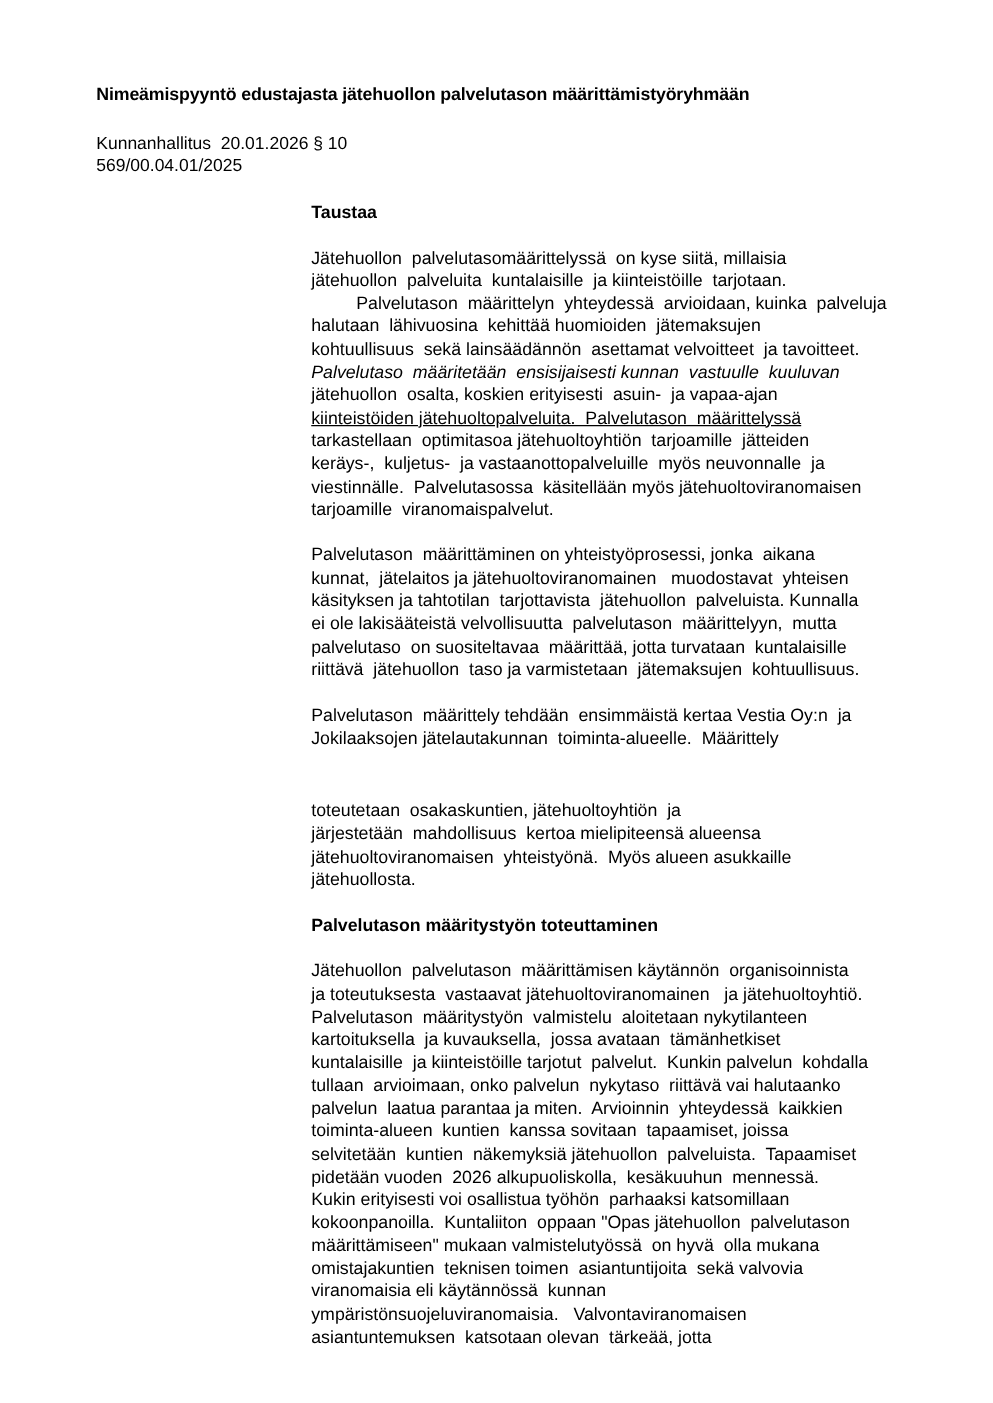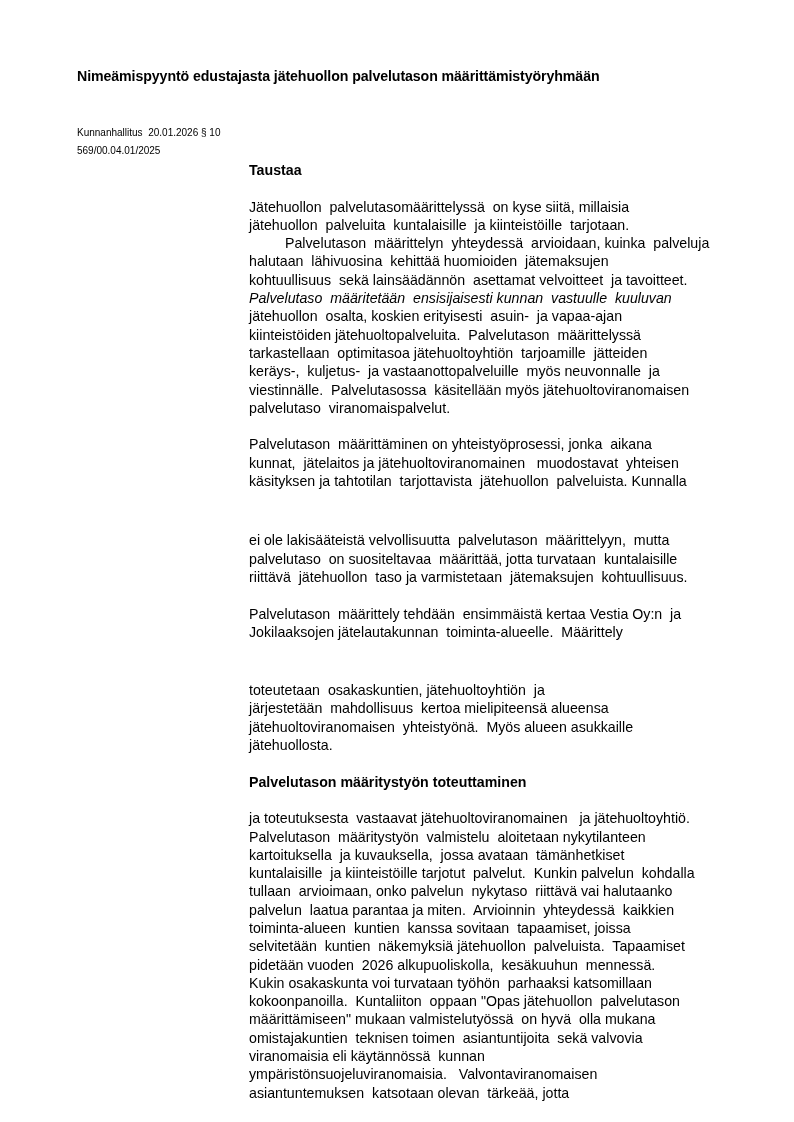--- a/index.html
+++ b/index.html
@@ -20,22 +20,22 @@
       left: 77px;
       top: 68px;
       font-size: 14.2px;
       font-weight: bold;
       white-space: nowrap;
       letter-spacing: -0.1px;
     }
     .meta {
       position: absolute;
       left: 77px;
-      top: 124px;
-      font-size: 10px;
+      top: 106px;
+      font-size: 14px;
       line-height: 17.5px;
       white-space: nowrap;
     }
     .body-col {
       position: absolute;
       left: 249px;
       top: 161px;
       width: 500px;
       font-size: 14.2px;
       line-height: 18.3px;
@@ -69,60 +69,61 @@
         <div class="heading">Taustaa</div>
         <div class="gap"></div>
         <div>
           <div class="line" style="white-space: pre;">Jätehuollon  palvelutasomäärittelyssä  on kyse siitä, millaisia</div>
           <div class="line" style="white-space: pre;">jätehuollon  palveluita  kuntalaisille  ja kiinteistöille  tarjotaan.</div>
           <div class="line" style="white-space: pre; margin-left: 36px;">Palvelutason  määrittelyn  yhteydessä  arvioidaan, kuinka  palveluja</div>
           <div class="line" style="white-space: pre;">halutaan  lähivuosina  kehittää huomioiden  jätemaksujen</div>
           <div class="line" style="white-space: pre;">kohtuullisuus  sekä lainsäädännön  asettamat velvoitteet  ja tavoitteet.</div>
           <div class="line" style="white-space: pre; font-style: italic;">Palvelutaso  määritetään  ensisijaisesti kunnan  vastuulle  kuuluvan</div>
           <div class="line" style="white-space: pre;">jätehuollon  osalta, koskien erityisesti  asuin-  ja vapaa-ajan</div>
-          <div class="line" style="white-space: pre;">kiinteistöiden jätehuoltopalveluita.  Palvelutason  määrittelyssä</div>
+          <div class="line" style="white-space: pre; text-decoration: underline;">kiinteistöiden jätehuoltopalveluita.  Palvelutason  määrittelyssä</div>
           <div class="line" style="white-space: pre;">tarkastellaan  optimitasoa jätehuoltoyhtiön  tarjoamille  jätteiden</div>
           <div class="line" style="white-space: pre;">keräys-,  kuljetus-  ja vastaanottopalveluille  myös neuvonnalle  ja</div>
           <div class="line" style="white-space: pre;">viestinnälle.  Palvelutasossa  käsitellään myös jätehuoltoviranomaisen</div>
-          <div class="line" style="white-space: pre;">palvelutaso  viranomaispalvelut.</div>
+          <div class="line" style="white-space: pre;">tarjoamille  viranomaispalvelut.</div>
         </div>
         <div class="gap"></div>
         <div>
           <div class="line" style="white-space: pre;">Palvelutason  määrittäminen on yhteistyöprosessi, jonka  aikana</div>
           <div class="line" style="white-space: pre;">kunnat,  jätelaitos ja jätehuoltoviranomainen   muodostavat  yhteisen</div>
           <div class="line" style="white-space: pre;">käsityksen ja tahtotilan  tarjottavista  jätehuollon  palveluista. Kunnalla</div>
-          <div class="line" style="white-space: pre; margin-top: 41px;">ei ole lakisääteistä velvollisuutta  palvelutason  määrittelyyn,  mutta</div>
+          <div class="line" style="white-space: pre;">ei ole lakisääteistä velvollisuutta  palvelutason  määrittelyyn,  mutta</div>
           <div class="line" style="white-space: pre;">palvelutaso  on suositeltavaa  määrittää, jotta turvataan  kuntalaisille</div>
           <div class="line" style="white-space: pre;">riittävä  jätehuollon  taso ja varmistetaan  jätemaksujen  kohtuullisuus.</div>
         </div>
         <div class="gap"></div>
         <div>
           <div class="line" style="white-space: pre;">Palvelutason  määrittely tehdään  ensimmäistä kertaa Vestia Oy:n  ja</div>
           <div class="line" style="white-space: pre;">Jokilaaksojen jätelautakunnan  toiminta-alueelle.  Määrittely</div>
           <div class="line" style="white-space: pre; margin-top: 40px;">toteutetaan  osakaskuntien, jätehuoltoyhtiön  ja</div>
           <div class="line" style="white-space: pre;">järjestetään  mahdollisuus  kertoa mielipiteensä alueensa</div>
           <div class="line" style="white-space: pre;">jätehuoltoviranomaisen  yhteistyönä.  Myös alueen asukkaille</div>
           <div class="line" style="white-space: pre;">jätehuollosta.</div>
         </div>
         <div class="gap"></div>
       </div>
       <div>
         <div class="heading">Palvelutason määritystyön toteuttaminen</div>
         <div class="gap"></div>
         <div>
+          <div class="line" style="white-space: pre;">Jätehuollon  palvelutason  määrittämisen käytännön  organisoinnista</div>
           <div class="line" style="white-space: pre;">ja toteutuksesta  vastaavat jätehuoltoviranomainen   ja jätehuoltoyhtiö.</div>
           <div class="line" style="white-space: pre;">Palvelutason  määritystyön  valmistelu  aloitetaan nykytilanteen</div>
           <div class="line" style="white-space: pre;">kartoituksella  ja kuvauksella,  jossa avataan  tämänhetkiset</div>
           <div class="line" style="white-space: pre;">kuntalaisille  ja kiinteistöille tarjotut  palvelut.  Kunkin palvelun  kohdalla</div>
           <div class="line" style="white-space: pre;">tullaan  arvioimaan, onko palvelun  nykytaso  riittävä vai halutaanko</div>
           <div class="line" style="white-space: pre;">palvelun  laatua parantaa ja miten.  Arvioinnin  yhteydessä  kaikkien</div>
           <div class="line" style="white-space: pre;">toiminta-alueen  kuntien  kanssa sovitaan  tapaamiset, joissa</div>
           <div class="line" style="white-space: pre;">selvitetään  kuntien  näkemyksiä jätehuollon  palveluista.  Tapaamiset</div>
           <div class="line" style="white-space: pre;">pidetään vuoden  2026 alkupuoliskolla,  kesäkuuhun  mennessä.</div>
-          <div class="line" style="white-space: pre;">Kukin osakaskunta voi turvataan työhön  parhaaksi katsomillaan</div>
+          <div class="line" style="white-space: pre;">Kukin erityisesti voi osallistua työhön  parhaaksi katsomillaan</div>
           <div class="line" style="white-space: pre;">kokoonpanoilla.  Kuntaliiton  oppaan "Opas jätehuollon  palvelutason</div>
           <div class="line" style="white-space: pre;">määrittämiseen" mukaan valmistelutyössä  on hyvä  olla mukana</div>
           <div class="line" style="white-space: pre;">omistajakuntien  teknisen toimen  asiantuntijoita  sekä valvovia</div>
           <div class="line" style="white-space: pre;">viranomaisia eli käytännössä  kunnan</div>
           <div class="line" style="white-space: pre;">ympäristönsuojeluviranomaisia.   Valvontaviranomaisen</div>
           <div class="line" style="white-space: pre;">asiantuntemuksen  katsotaan olevan  tärkeää, jotta</div>
         </div>
       </div>
     </div>
 </div>

